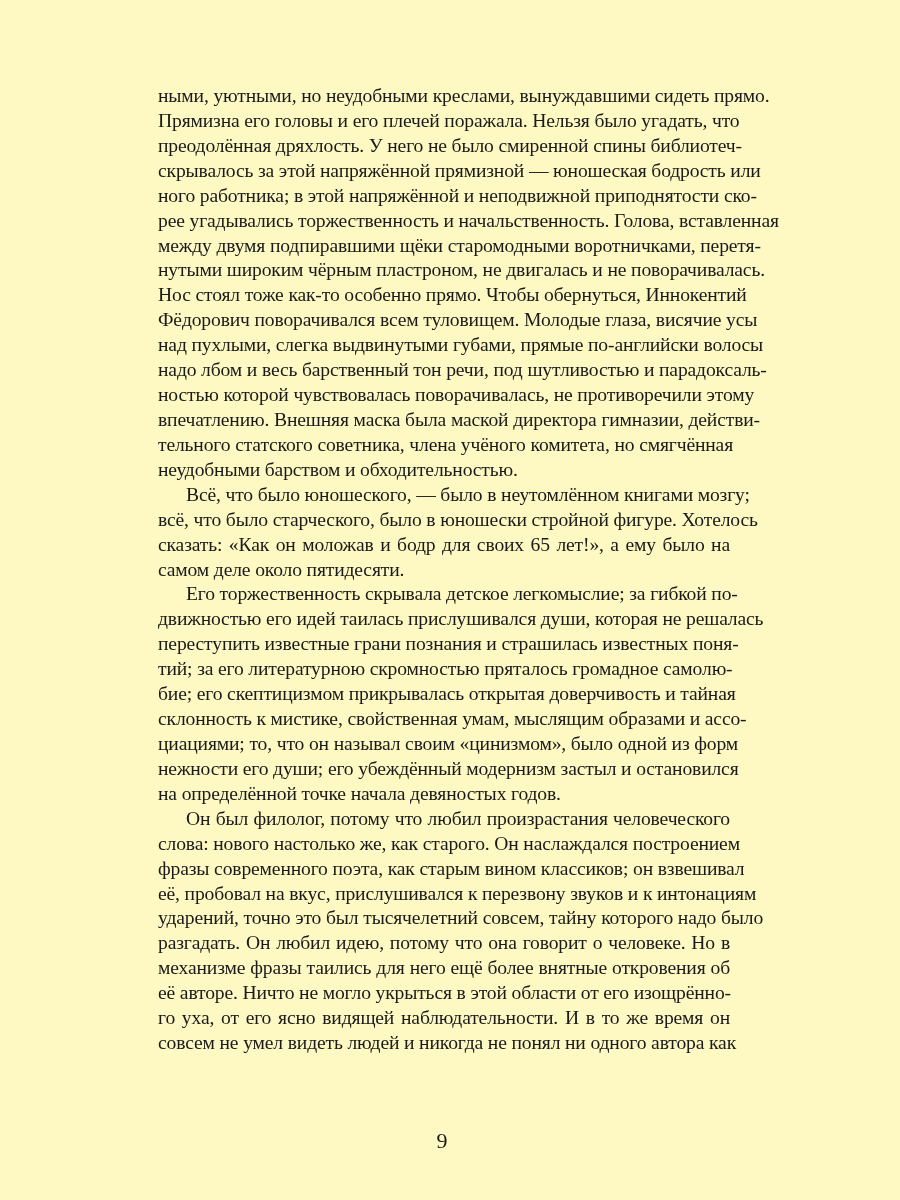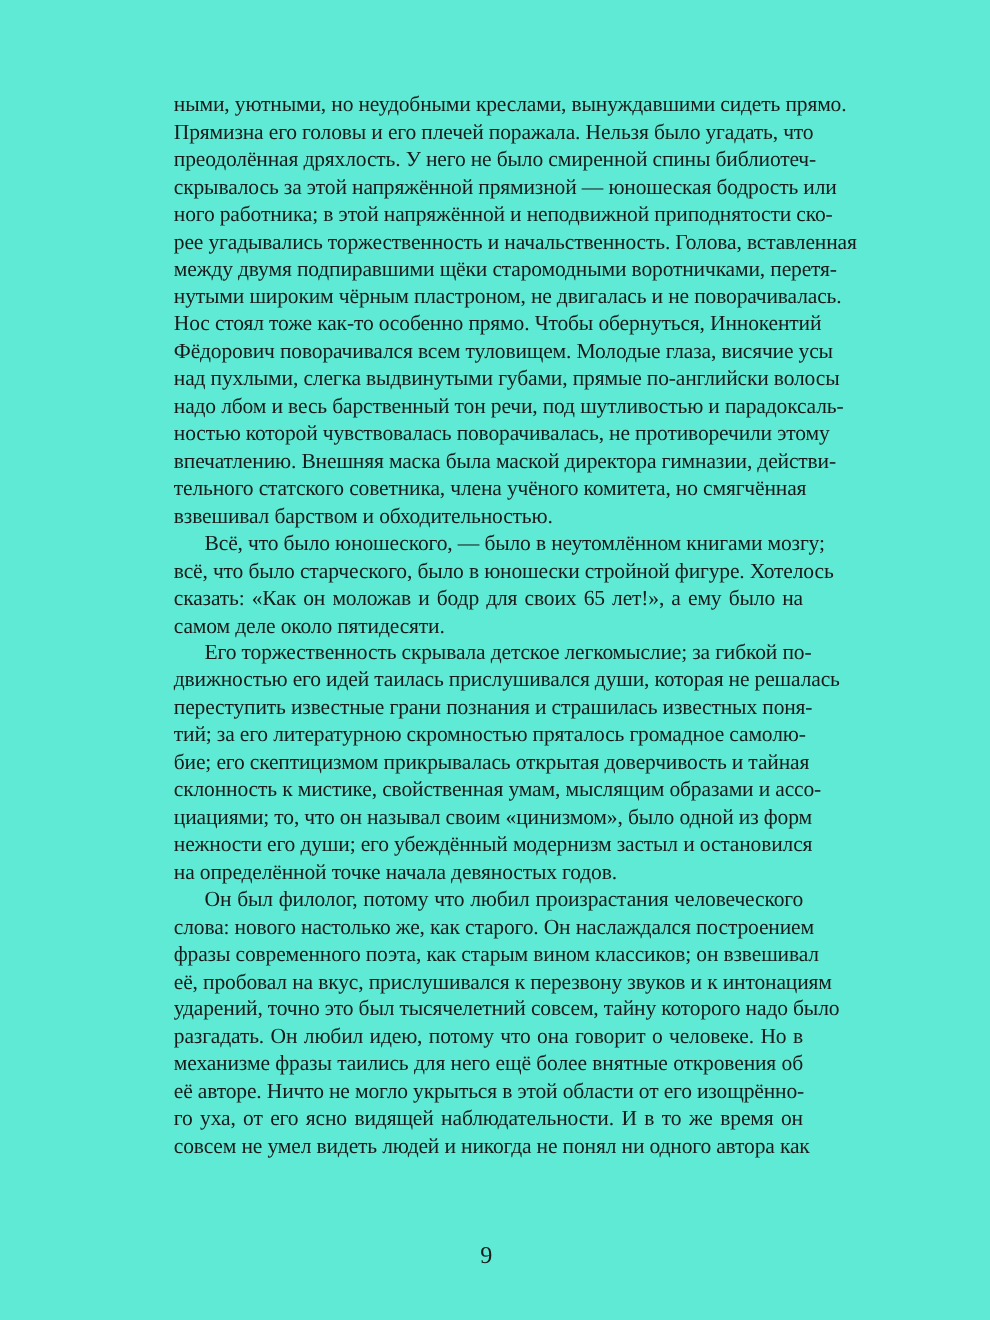--- a/index.html
+++ b/index.html
@@ -10,21 +10,21 @@
     body {
       width: 900px;
       height: 1200px;
       position: relative;
       overflow: hidden;
     }
     .page {
       position: absolute;
       left: 0; top: 0;
       width: 900px; height: 1200px;
-      background: #5eead4;
+      background: #fef9c3;
     }
     .text-block {
       position: absolute;
       left: 158px;
       top: 84px;
       width: 572px;
       font-family: "Liberation Serif", "DejaVu Serif", serif;
       font-size: 19.6px;
       line-height: 24.93px;
       color: #1a1a1a;
@@ -71,21 +71,21 @@
       <span class="line">рее угадывались торжественность и начальственность. Голова, вставленная</span>
       <span class="line">между двумя подпиравшими щёки старомодными воротничками, перетя-</span>
       <span class="line">нутыми широким чёрным пластроном, не двигалась и не поворачивалась.</span>
       <span class="line">Нос стоял тоже как-то особенно прямо. Чтобы обернуться, Иннокентий</span>
       <span class="line">Фёдорович поворачивался всем туловищем. Молодые глаза, висячие усы</span>
       <span class="line">над пухлыми, слегка выдвинутыми губами, прямые по-английски волосы</span>
       <span class="line">надо лбом и весь барственный тон речи, под шутливостью и парадоксаль-</span>
       <span class="line">ностью которой чувствовалась поворачивалась, не противоречили этому</span>
       <span class="line">впечатлению. Внешняя маска была маской директора гимназии, действи-</span>
       <span class="line">тельного статского советника, члена учёного комитета, но смягчённая</span>
-      <span class="line last">взвешивал барством и обходительностью.</span>
+      <span class="line last">неудобными барством и обходительностью.</span>
     </div>
 
     <div>
       <span class="line indent">Всё, что было юношеского, — было в неутомлённом книгами мозгу;</span>
       <span class="line">всё, что было старческого, было в юношески стройной фигуре. Хотелось</span>
       <span class="line">сказать: «Как он моложав и бодр для своих 65 лет!», а ему было на</span>
       <span class="line last">самом деле около пятидесяти.</span>
     </div>
 
     <div>

